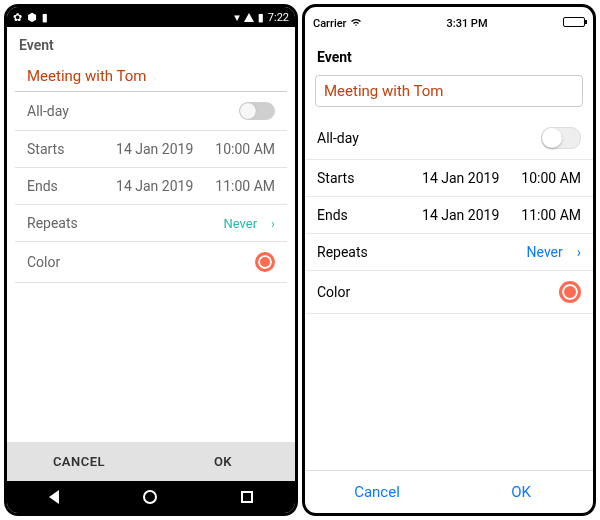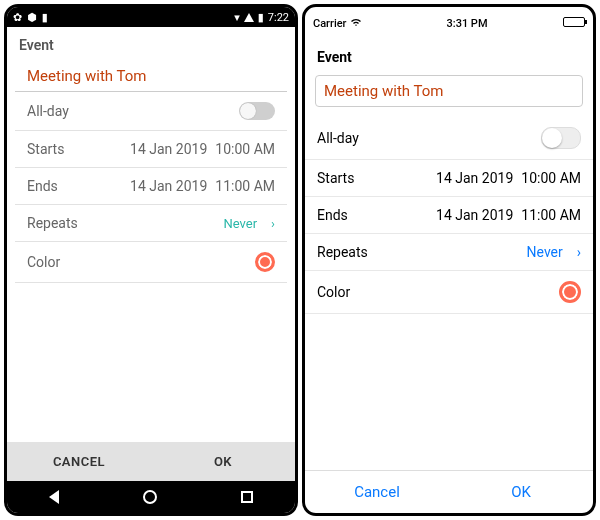--- a/index.html
+++ b/index.html
@@ -84,21 +84,21 @@
     align-items: center;
     padding: 10px 12px;
     border-bottom: 1px solid #e2e2e2;
     font-size: 14px;
     color: #666;
     margin: 0 8px;
   }
   .ios .row { color:#000; margin:0; border-bottom:1px solid #e8e8e8; padding:10px 12px;}
   .row .label { flex:0 0 auto; }
   .row .spacer { flex:1; }
-  .row .val { color:#666; margin-left:8px; }
+  .row .val { color:#666; margin-left:22px; }
   .ios .row .val { color:#000; }
   .switch {
     width: 36px; height: 18px; border-radius: 10px; background:#cfcfcf; position:relative;
   }
   .switch .knob {
     width:16px; height:16px; border-radius:50%; background:#f7f7f7; position:absolute; top:1px; left:1px; box-shadow:0 0 1px rgba(0,0,0,.3);
   }
   .ios .switch { width:40px; height:22px; background:#eee; border:1px solid #ddd;}
   .ios .switch .knob { width:20px; height:20px; background:#fff; top:0; left:0; box-shadow:0 1px 2px rgba(0,0,0,.3);}
   .never { color:#2ab7a9; font-size:13px; display:flex; align-items:center; gap:14px;}

